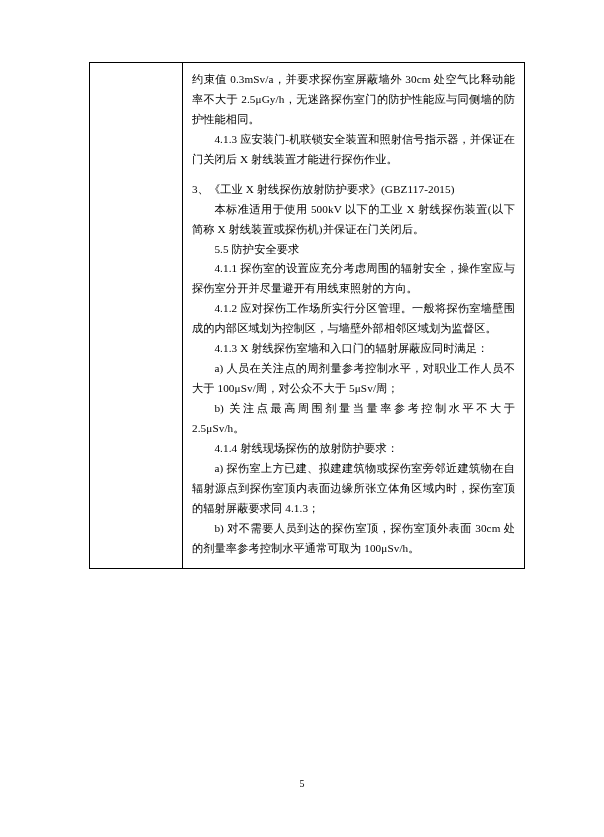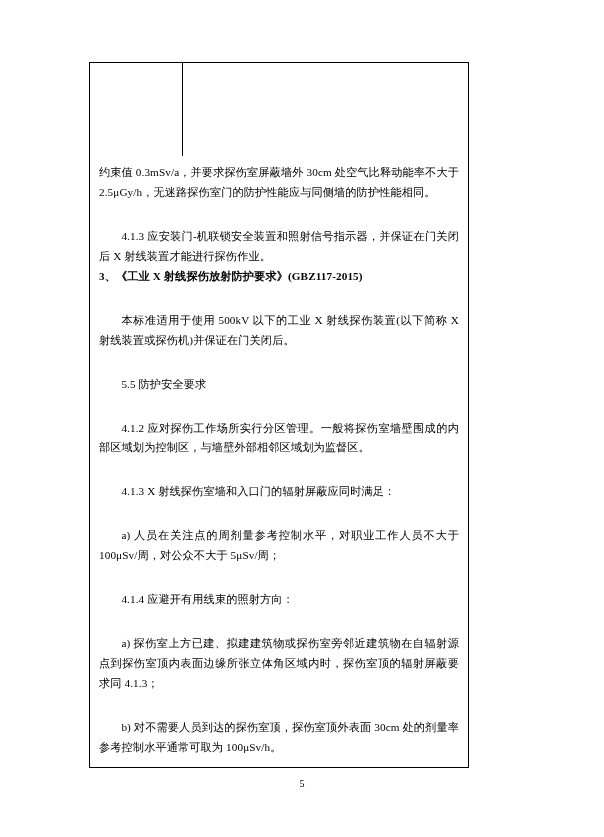--- a/index.html
+++ b/index.html
@@ -17,25 +17,25 @@
   .page {
     position: relative;
     width: 604px;
     height: 837px;
     box-sizing: border-box;
   }
   .table-wrap {
     position: absolute;
     left: 89px;
     top: 62px;
-    width: 380px;
+    width: 436px;
     border: 1px solid #000;
     box-sizing: border-box;
     display: flex;
-    flex-direction: column;
+    flex-direction: row;
   }
   .col-left {
     width: 93px;
     border-right: 1px solid #000;
     box-sizing: border-box;
     flex: 0 0 93px;
   }
   .col-right {
     flex: 1 1 auto;
     box-sizing: border-box;
@@ -44,28 +44,28 @@
   p {
     margin: 0 0 0 0;
     font-size: 11.2px;
     line-height: 1.78;
     text-align: justify;
     text-justify: inter-ideograph;
     letter-spacing: 0.1px;
   }
   p.ind2 {
     text-indent: 2em;
-    margin-top: 24px;
   }
   p.ind0 {
     text-indent: 0;
   }
   p.heading {
     text-indent: 0;
-    font-weight: bold;
+    font-weight: normal;
+    margin-top: 10px;
   }
   .footer {
     position: absolute;
     left: 0;
     top: 778px;
     width: 604px;
     text-align: center;
     font-size: 10px;
     color: #000;
   }
@@ -76,24 +76,26 @@
 <div class="page">
 
   <div class="table-wrap">
     <div class="col-left"></div>
     <div class="col-right">
       <p class="ind0">约束值 0.3mSv/a，并要求探伤室屏蔽墙外 30cm 处空气比释动能率不大于 2.5μGy/h，无迷路探伤室门的防护性能应与同侧墙的防护性能相同。</p>
       <p class="ind2">4.1.3 应安装门-机联锁安全装置和照射信号指示器，并保证在门关闭后 X 射线装置才能进行探伤作业。</p>
       <p class="heading">3、《工业 X 射线探伤放射防护要求》(GBZ117-2015)</p>
       <p class="ind2">本标准适用于使用 500kV 以下的工业 X 射线探伤装置(以下简称 X 射线装置或探伤机)并保证在门关闭后。</p>
       <p class="ind2">5.5 防护安全要求</p>
+      <p class="ind2">4.1.1 探伤室的设置应充分考虑周围的辐射安全，操作室应与探伤室分开并尽量避开有用线束照射的方向。</p>
       <p class="ind2">4.1.2 应对探伤工作场所实行分区管理。一般将探伤室墙壁围成的内部区域划为控制区，与墙壁外部相邻区域划为监督区。</p>
       <p class="ind2">4.1.3 X 射线探伤室墙和入口门的辐射屏蔽应同时满足：</p>
       <p class="ind2">a) 人员在关注点的周剂量参考控制水平，对职业工作人员不大于 100μSv/周，对公众不大于 5μSv/周；</p>
-      <p class="ind2">4.1.4 应避开有用线束的照射方向：</p>
+      <p class="ind2">b) 关注点最高周围剂量当量率参考控制水平不大于 2.5μSv/h。</p>
+      <p class="ind2">4.1.4 射线现场探伤的放射防护要求：</p>
       <p class="ind2">a) 探伤室上方已建、拟建建筑物或探伤室旁邻近建筑物在自辐射源点到探伤室顶内表面边缘所张立体角区域内时，探伤室顶的辐射屏蔽要求同 4.1.3；</p>
       <p class="ind2">b) 对不需要人员到达的探伤室顶，探伤室顶外表面 30cm 处的剂量率参考控制水平通常可取为 100μSv/h。</p>
     </div>
   </div>
 
   <div class="footer">5</div>
 
 </div>
 
 </body></html>

